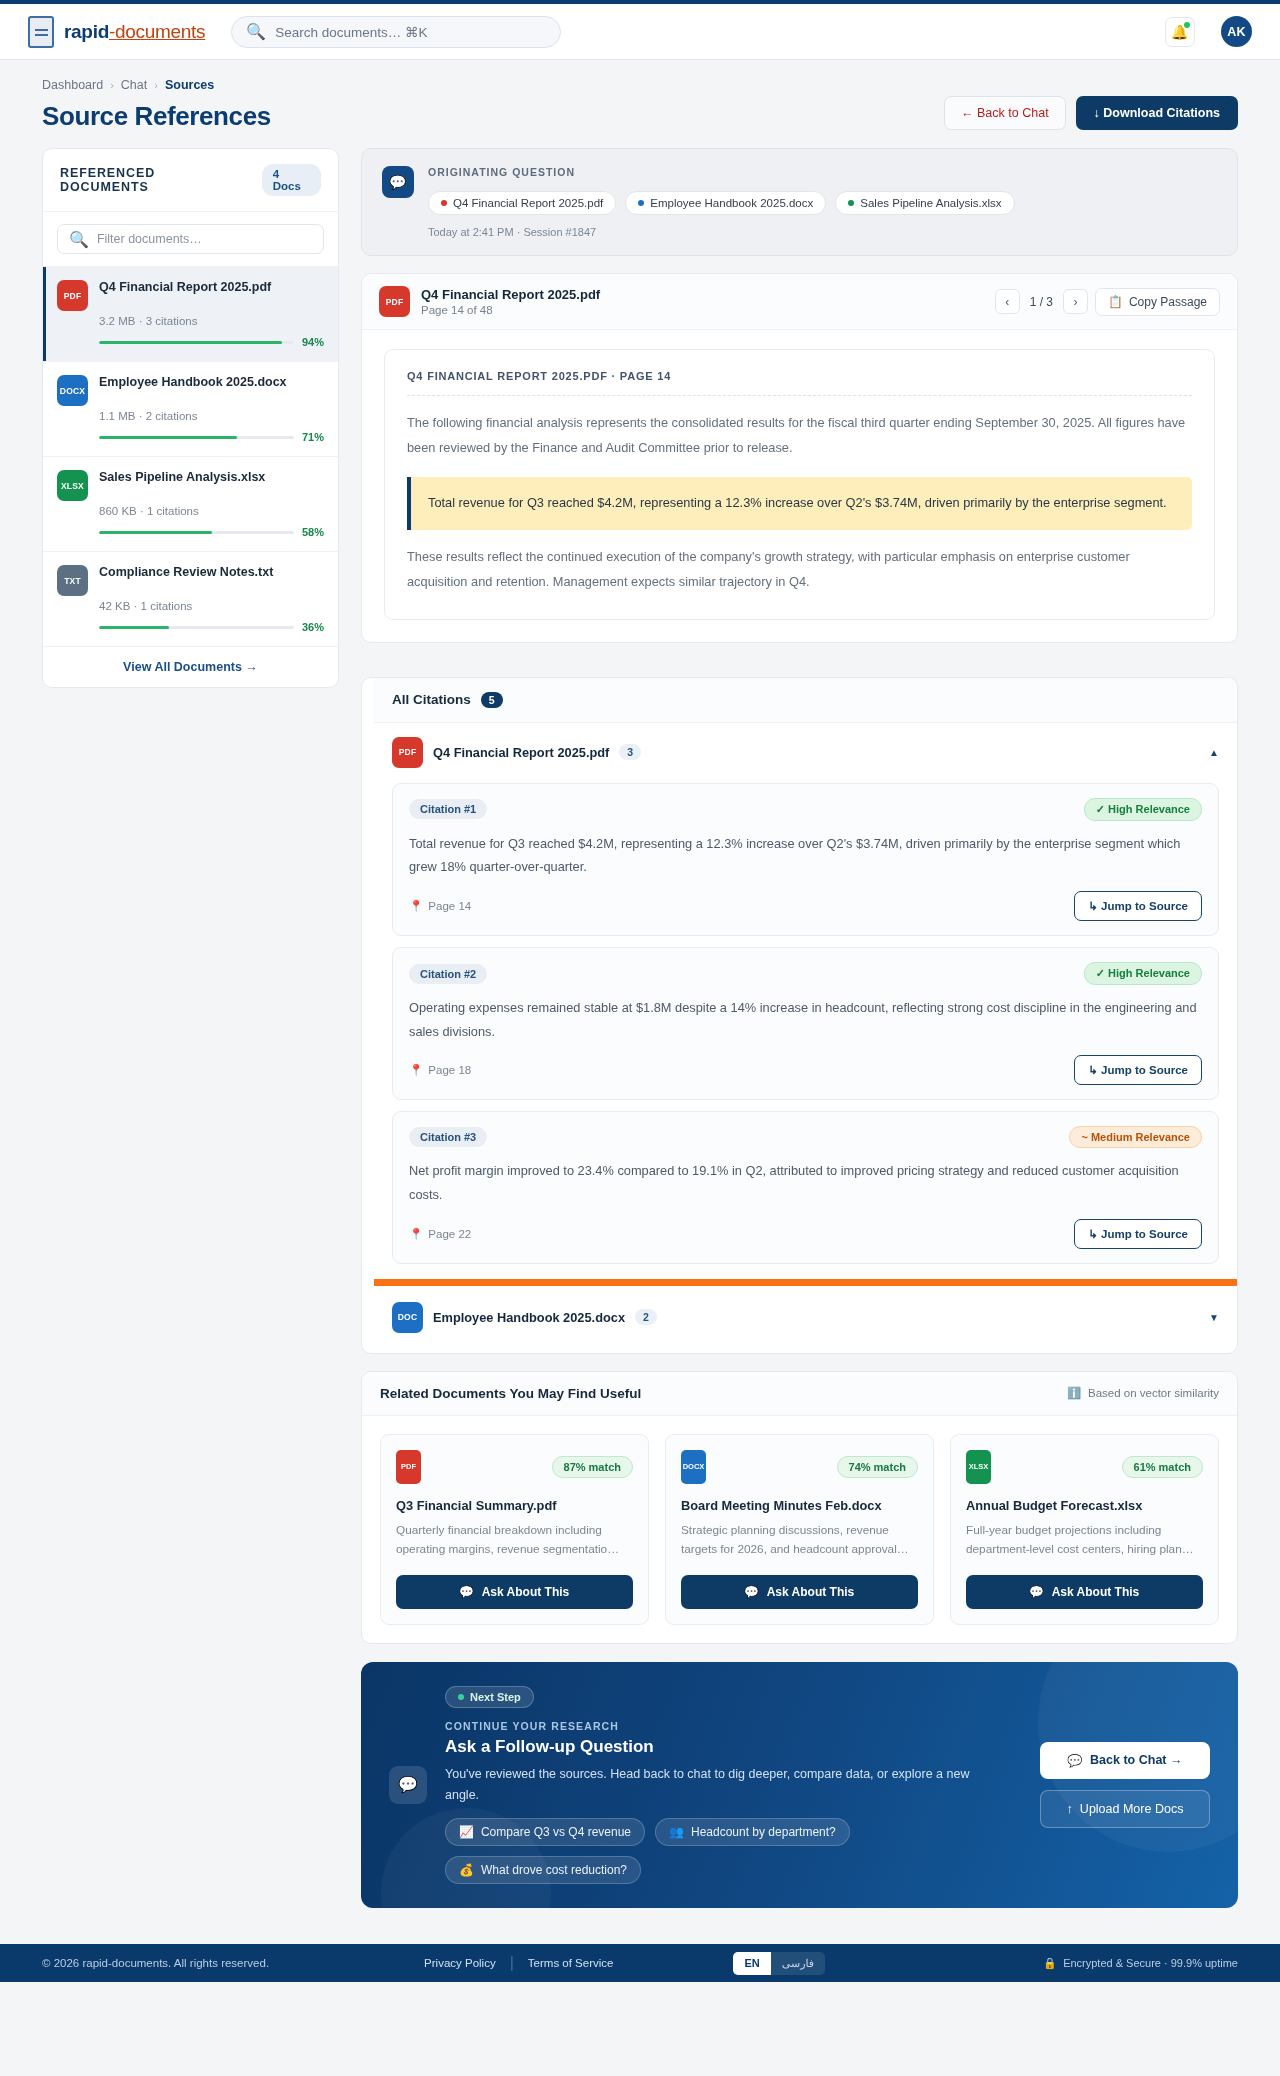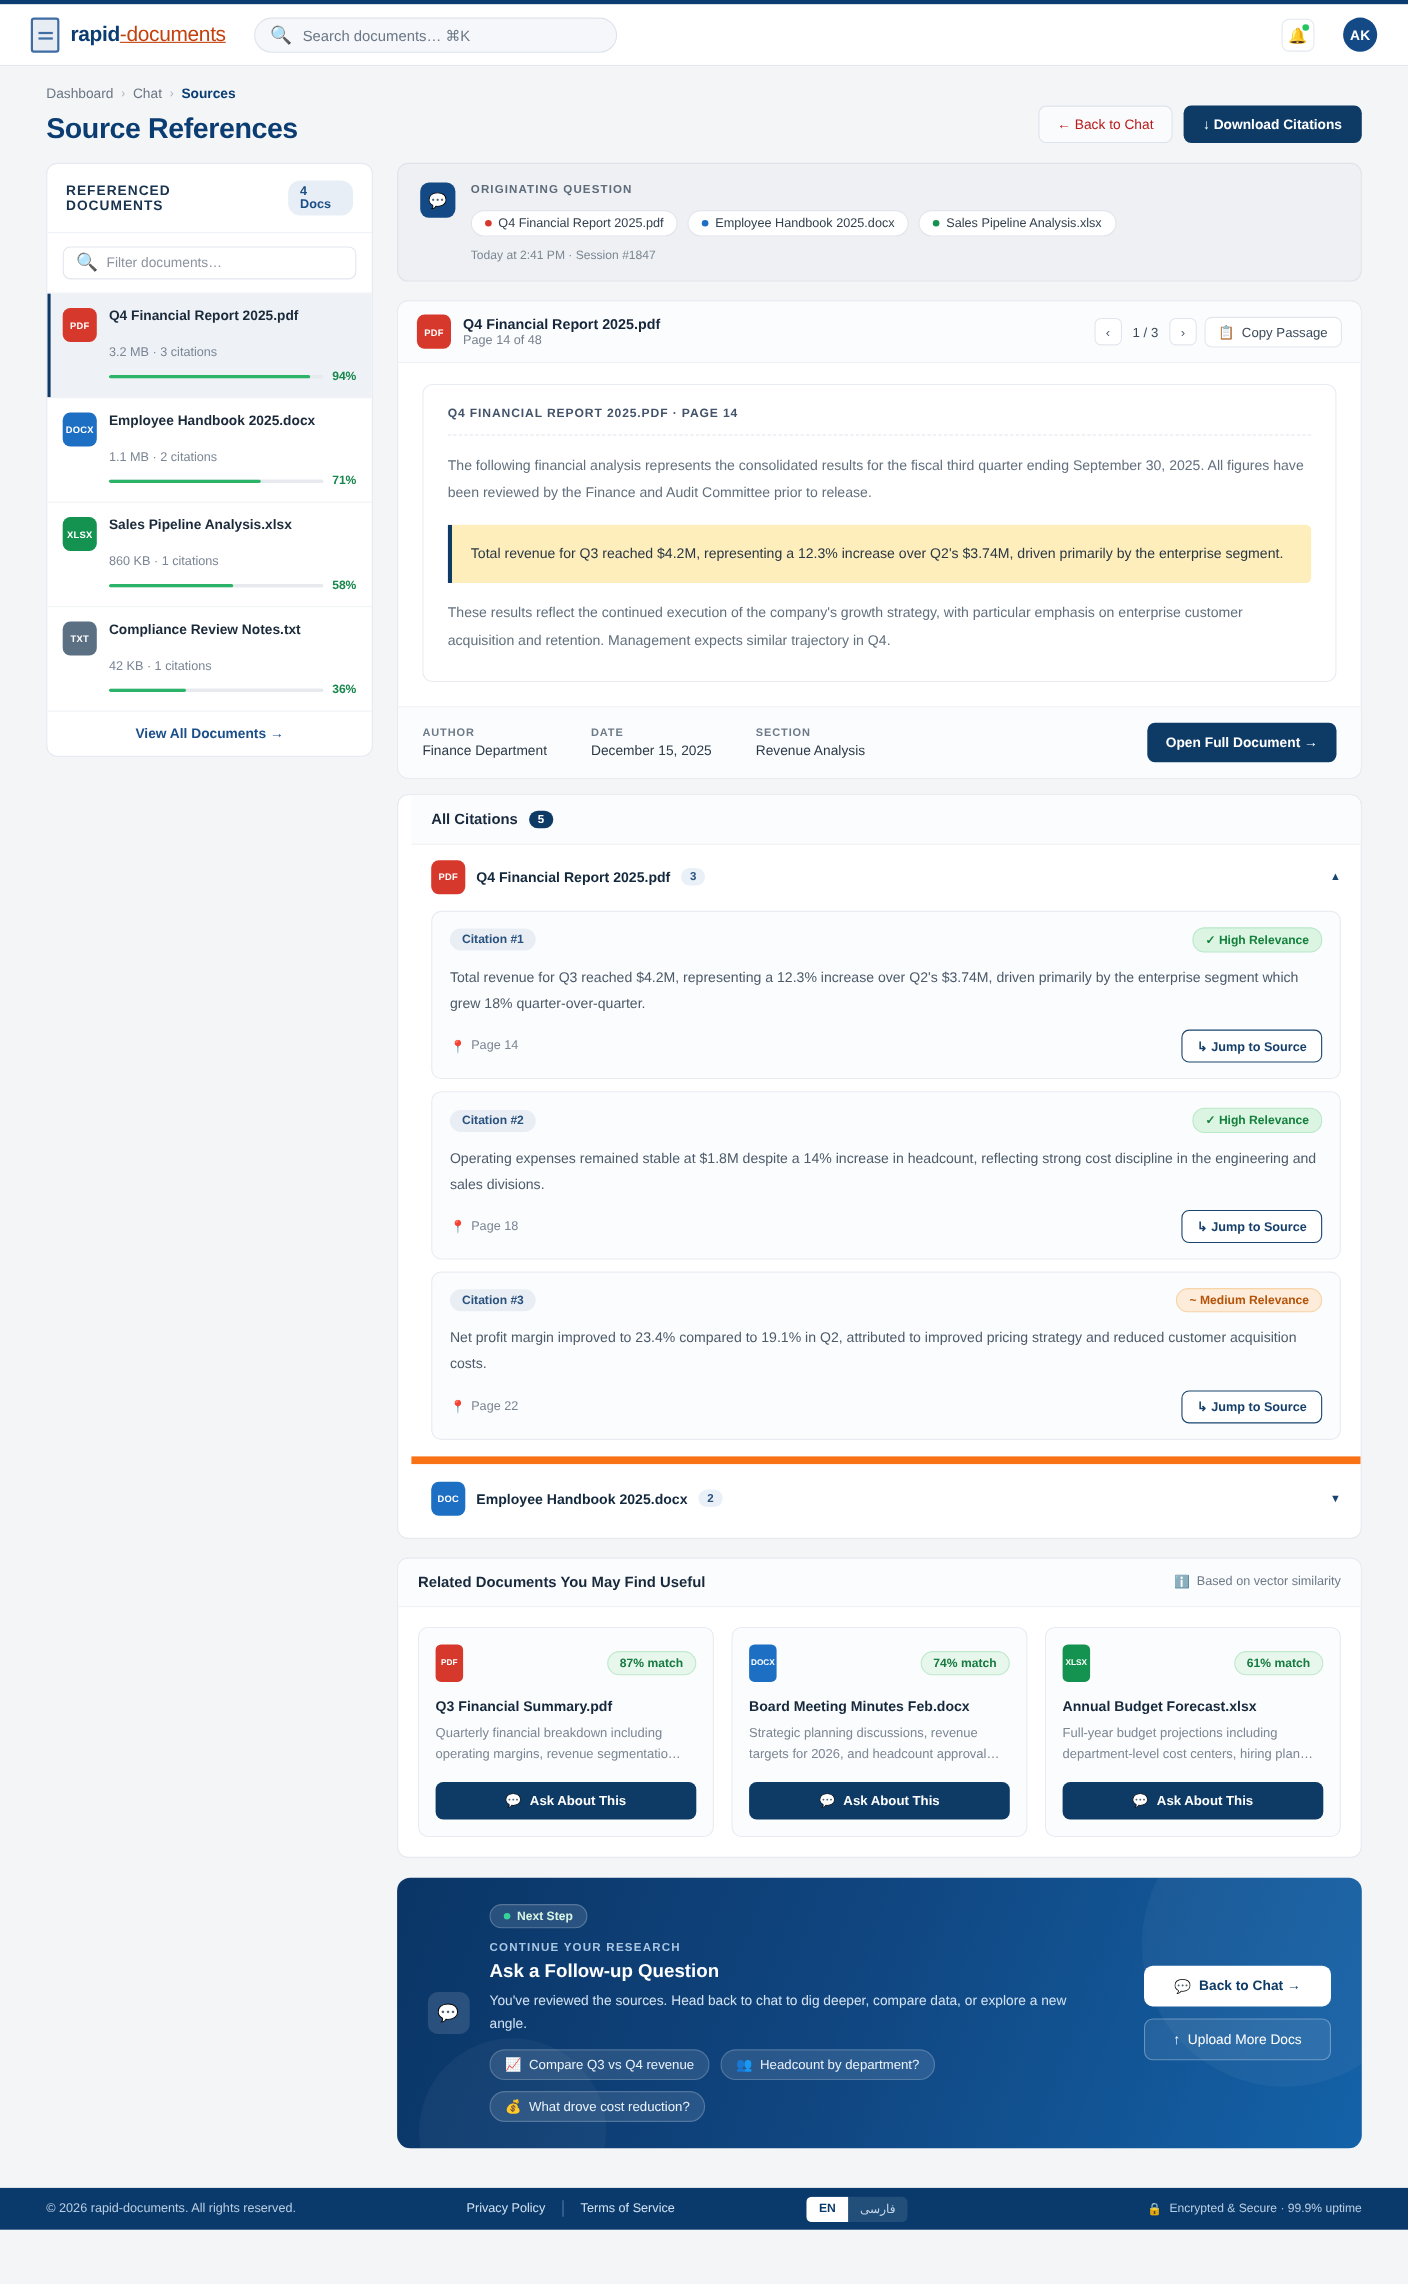--- a/index.html
+++ b/index.html
@@ -230,21 +230,21 @@
   }
   .meta-k { font-size: 10px; font-weight: 700; letter-spacing: 0.8px; color: #6d7a88; }
   .meta-v { font-size: 12.5px; color: #2c3a48; margin-top: 3px; }
   .foot-spacer { flex: 1; }
   .btn-open {
     background: #0d3b66; color: #fff; border: none; border-radius: 7px;
     font-size: 12.5px; font-weight: 700; padding: 11px 17px; font-family: inherit;
   }
 
   
-  .cites { margin-top: 14px; padding-left: 12px; }
+  .cites { margin-top: 34px; padding-left: 12px; }
   .cites-head {
     display: flex; align-items: center; gap: 10px;
     padding: 14px 18px; border-bottom: 1px solid #eef1f6; background: #fbfcfd;
   }
   .cites-title { font-size: 13.5px; font-weight: 700; color: #18293d; }
   .cites-count {
     background: #0d3b66; color: #fff; font-size: 10.5px; font-weight: 700;
     border-radius: 9px; padding: 2px 8px;
   }
   .cgroup { padding: 14px 18px 4px 18px; }
@@ -561,36 +561,20 @@
 
       <div class="passage-wrap">
         <div class="passage">
           <div class="passage-label">Q4 FINANCIAL REPORT 2025.PDF · PAGE 14</div>
           <p>The following financial analysis represents the consolidated results for the fiscal third quarter ending September 30, 2025. All figures have been reviewed by the Finance and Audit Committee prior to release.</p>
           <div class="highlight">Total revenue for Q3 reached $4.2M, representing a 12.3% increase over Q2's $3.74M, driven primarily by the enterprise segment.</div>
           <p>These results reflect the continued execution of the company's growth strategy, with particular emphasis on enterprise customer acquisition and retention. Management expects similar trajectory in Q4.</p>
         </div>
       </div>
 
-      <div class="viewer-foot">
-        <div>
-          <div class="meta-k">AUTHOR</div>
-          <div class="meta-v">Finance Department</div>
-        </div>
-        <div>
-          <div class="meta-k">DATE</div>
-          <div class="meta-v">December 15, 2025</div>
-        </div>
-        <div>
-          <div class="meta-k">SECTION</div>
-          <div class="meta-v">Revenue Analysis</div>
-        </div>
-        <div class="foot-spacer"></div>
-        <button class="btn-open">Open Full Document →</button>
-      </div>
     </div>
 
     <div class="card cites">
       <div class="cites-head">
         <span class="cites-title">All Citations</span>
         <span class="cites-count">5</span>
       </div>
 
       <div class="cgroup">
         <div class="cgroup-head">

